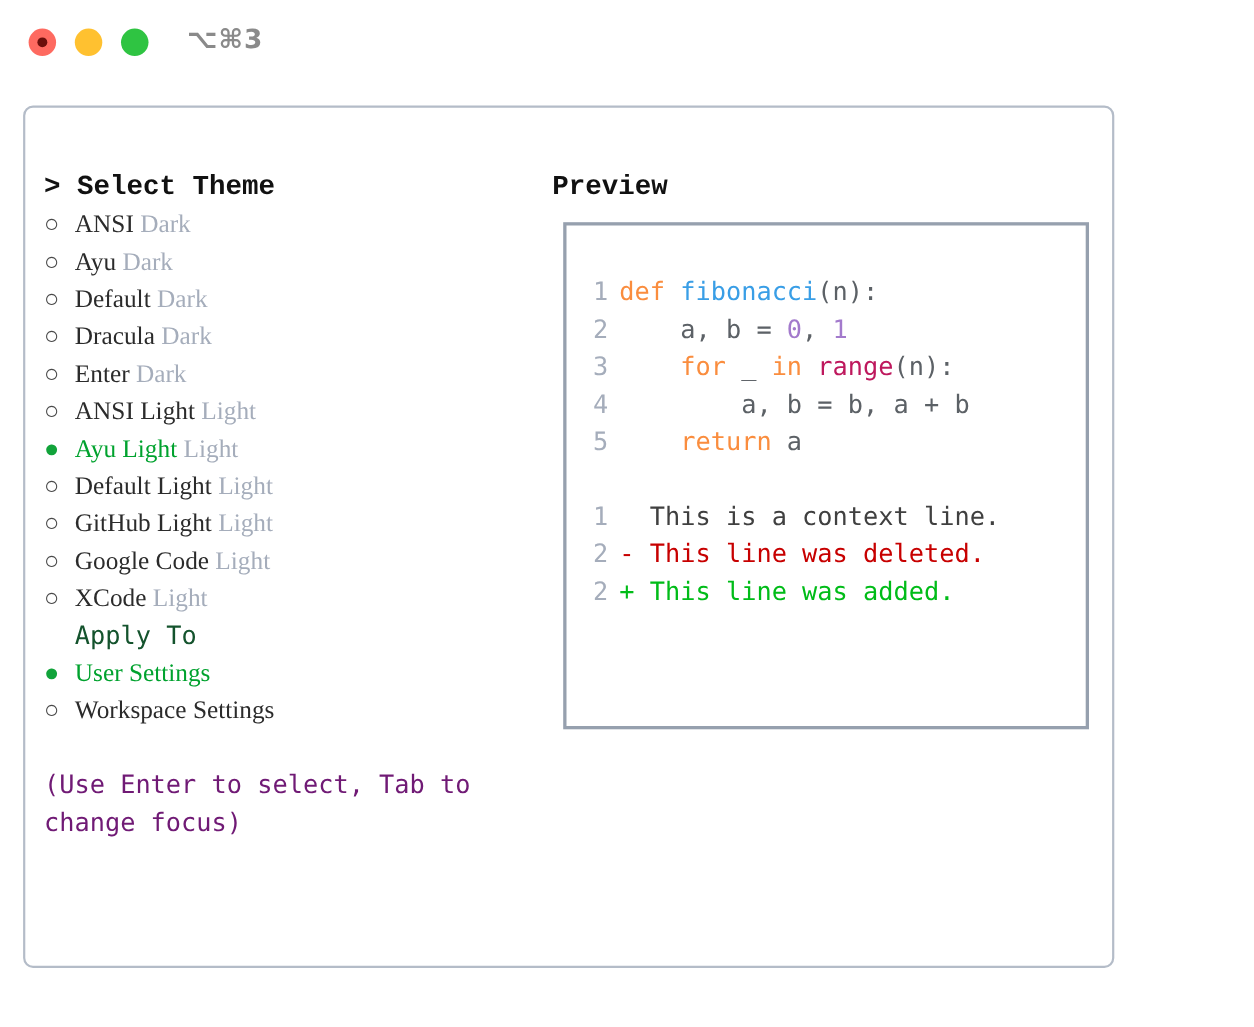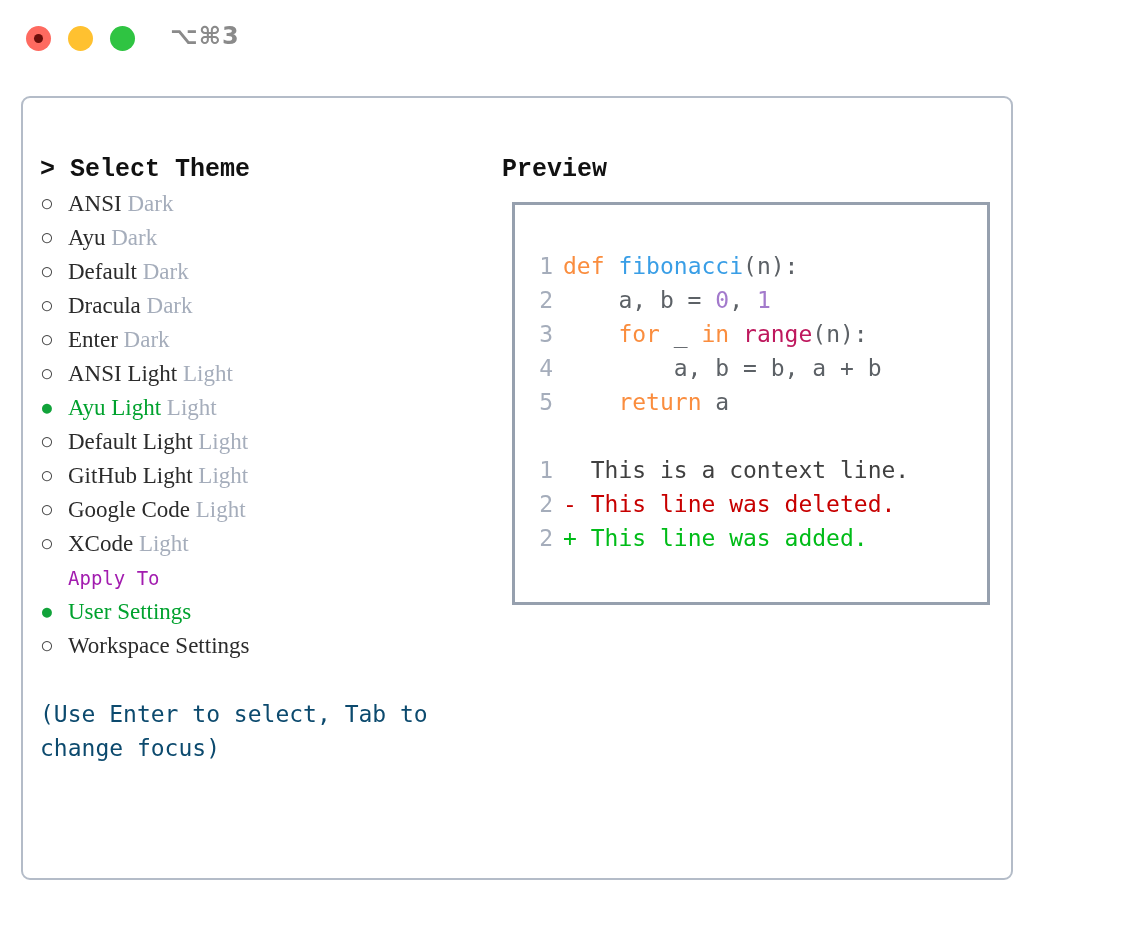--- a/index.html
+++ b/index.html
@@ -120,45 +120,45 @@
     display: inline-block;
     width: 28px;
     color: #4a4a4a;
   }
   .marker.sel { color: #11a33a; }
   .name { color: #2b2b2b; }
   .name.sel { color: #00a22e; }
   .variant { color: #a5adbb; }
 
   .apply-title {
-    font-size: 19px;
-    color: #a21caf;
+    font-size: 23px;
+    color: #14532d;
     line-height: 34px;
     white-space: pre;
     padding-left: 28px;
     font-family: "DejaVu Sans Mono", monospace;
   }
 
   .hint {
     margin-top: 34px;
     font-size: 23px;
-    color: #0c4a6e;
+    color: #701a75;
     line-height: 34px;
     width: 400px;
     white-space: normal;
     font-family: "DejaVu Sans Mono", monospace;
   }
 
   
   .preview-box {
     position: absolute;
     left: 10px;
     top: 49px;
     width: 478px;
-    height: 403px;
+    height: 461px;
     border: 3px solid #96a0ae;
     box-sizing: border-box;
     background: #ffffff;
   }
   .code {
     position: absolute;
     left: 14px;
     top: 44px;
     font-size: 23px;
     line-height: 34px;

